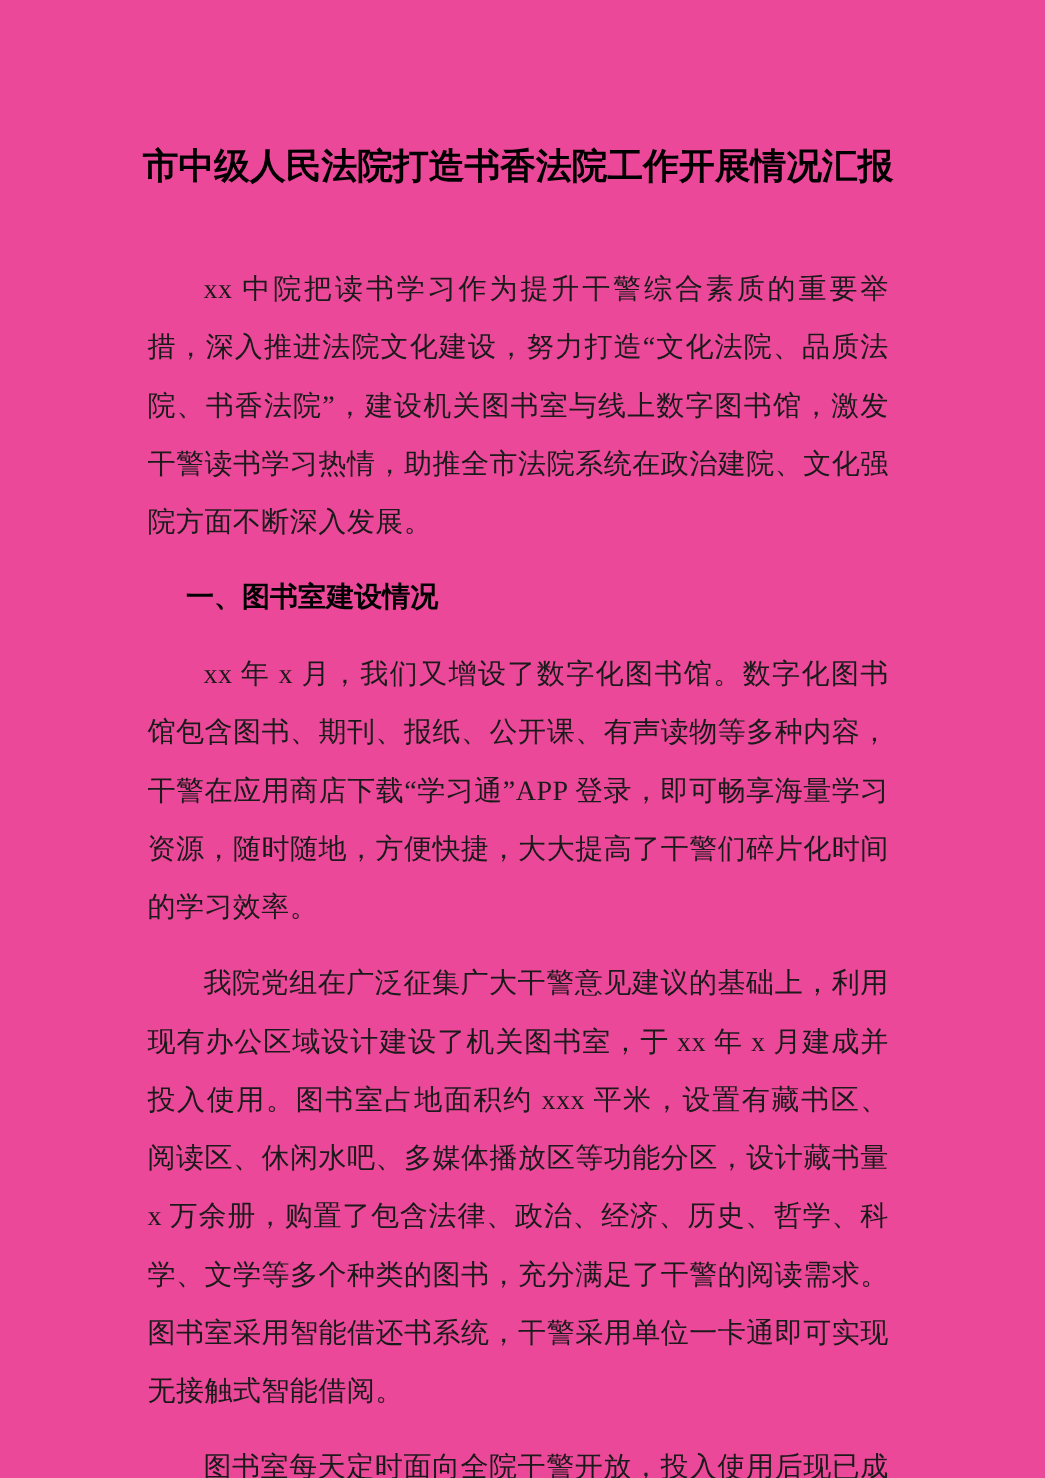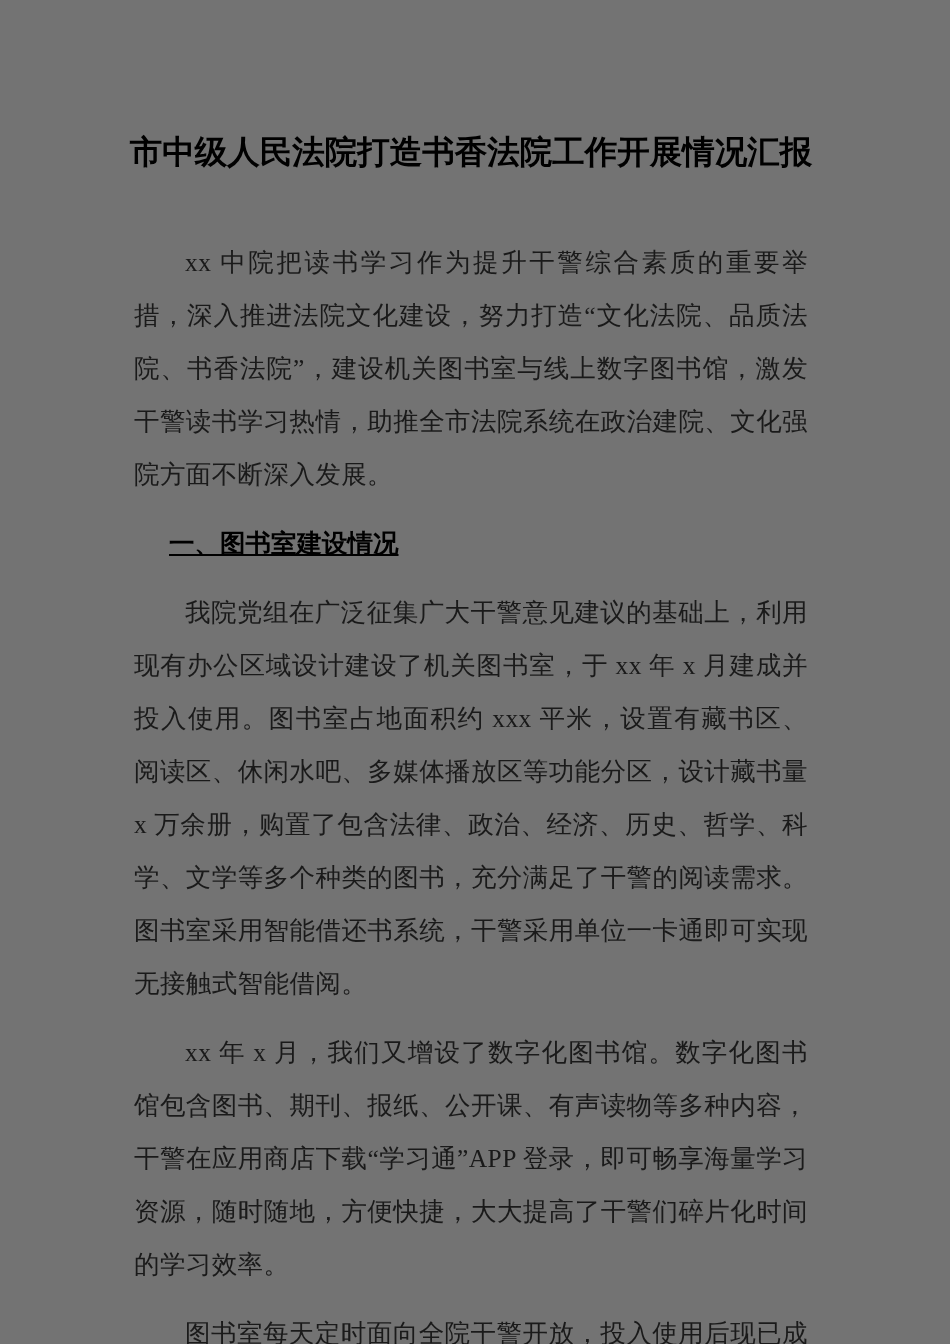--- a/index.html
+++ b/index.html
@@ -6,21 +6,21 @@
   html, body {
     margin: 0;
     padding: 0;
     background: #ffffff;
   }
 
   .page {
     position: relative;
     width: 950px;
     height: 1344px;
-    background: #737373;
+    background: #ec4899;
     margin: 0 auto;
     overflow: hidden;
     font-family: "Liberation Serif", "DejaVu Serif", serif;
     color: #000000;
     -webkit-font-smoothing: antialiased;
   }
 
   .content {
     position: absolute;
     left: 118px;
@@ -46,21 +46,20 @@
   .section-heading {
     margin: 0;
     padding: 0;
     font-family: "Liberation Sans", "DejaVu Sans", sans-serif;
     font-size: 25.5px;
     font-weight: bold;
     line-height: 53px;
     text-indent: 2em;
     color: #000000;
     white-space: nowrap;
-    text-decoration: underline;
   }
 
   
   .body-para {
     margin: 16px;
     padding: 0;
     font-family: "Liberation Serif", "DejaVu Serif", serif;
     font-size: 25.5px;
     font-weight: normal;
     line-height: 53px;
@@ -81,20 +80,20 @@
 
 <div class="page">
   <div class="content">
 
     <h1 class="doc-title">市中级人民法院打造书香法院工作开展情况汇报</h1>
 
     <p class="body-para first-para">xx 中院把读书学习作为提升干警综合素质的重要举措，深入推进法院文化建设，努力打造“文化法院、品质法院、书香法院”，建设机关图书室与线上数字图书馆，激发干警读书学习热情，助推全市法院系统在政治建院、文化强院方面不断深入发展。</p>
 
     <h2 class="section-heading">一、图书室建设情况</h2>
 
+    <p class="body-para">xx 年 x 月，我们又增设了数字化图书馆。数字化图书馆包含图书、期刊、报纸、公开课、有声读物等多种内容，干警在应用商店下载“学习通”APP 登录，即可畅享海量学习资源，随时随地，方便快捷，大大提高了干警们碎片化时间的学习效率。</p>
+
     <p class="body-para">我院党组在广泛征集广大干警意见建议的基础上，利用现有办公区域设计建设了机关图书室，于 xx 年 x 月建成并投入使用。图书室占地面积约 xxx 平米，设置有藏书区、阅读区、休闲水吧、多媒体播放区等功能分区，设计藏书量 x 万余册，购置了包含法律、政治、经济、历史、哲学、科学、文学等多个种类的图书，充分满足了干警的阅读需求。图书室采用智能借还书系统，干警采用单位一卡通即可实现无接触式智能借阅。</p>
-
-    <p class="body-para">xx 年 x 月，我们又增设了数字化图书馆。数字化图书馆包含图书、期刊、报纸、公开课、有声读物等多种内容，干警在应用商店下载“学习通”APP 登录，即可畅享海量学习资源，随时随地，方便快捷，大大提高了干警们碎片化时间的学习效率。</p>
 
     <p class="body-para">图书室每天定时面向全院干警开放，投入使用后现已成为全院干警工作之余休闲娱乐、交流研讨和学习充电的重要场所。</p>
 
   </div>
 </div>
 
 </body></html>

